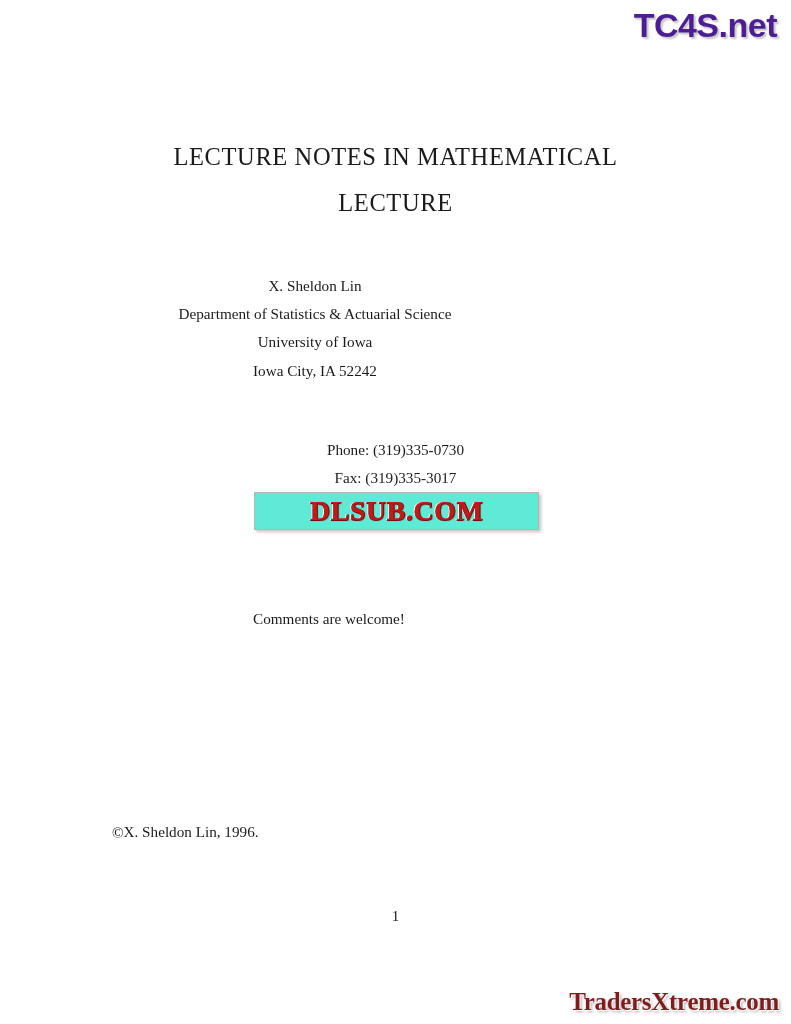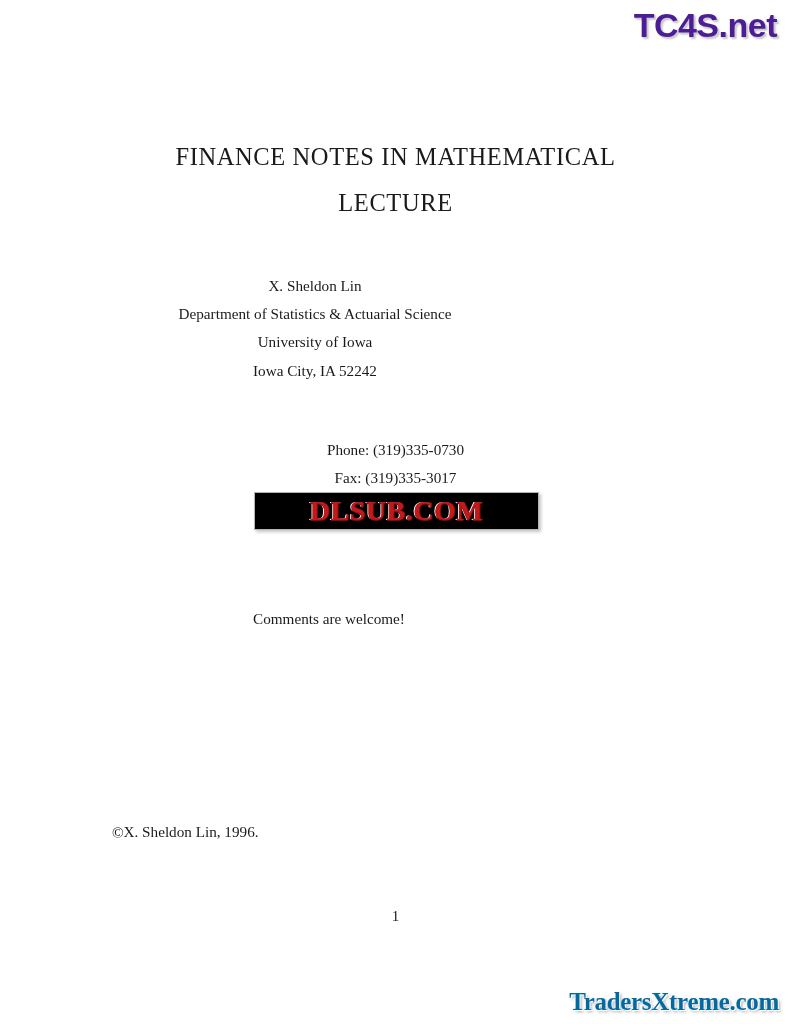--- a/index.html
+++ b/index.html
@@ -75,21 +75,21 @@
     line-height: 28.2px;
   }
 
   
   .stamp {
     position: absolute;
     top: 492px;
     left: 254px;
     width: 283px;
     height: 36px;
-    background: #000000;
+    background: #5eead4;
     border: 1px solid #b9b4b0;
     box-shadow: 2px 2px 3px rgba(90,90,90,0.35);
     display: flex;
     align-items: center;
     justify-content: center;
     overflow: hidden;
   }
   .stamp-inner {
     font-family: "Liberation Serif", serif;
     font-weight: bold;
@@ -139,34 +139,34 @@
 
   
   .wm-bottom {
     position: absolute;
     bottom: 8px;
     right: 12px;
     font-family: "Liberation Serif", serif;
     font-weight: bold;
     font-style: normal;
     font-size: 25px;
-    color: #0369a1;
+    color: #7f1d1d;
     text-shadow: 1px 1px 0 #ffffff, 2px 2px 3px rgba(90,90,90,0.5);
     letter-spacing: -0.3px;
   }
 </style>
 </head>
 <body>
 
 <div class="page">
 
   <div class="wm-top">TC4S.net</div>
 
   <div class="title">
-    <span class="l1">FINANCE NOTES IN MATHEMATICAL</span>
+    <span class="l1">LECTURE NOTES IN MATHEMATICAL</span>
     <span class="l2">LECTURE</span>
   </div>
 
   <div class="author-block">
     <div>X. Sheldon Lin</div>
     <div>Department of Statistics &amp; Actuarial Science</div>
     <div>University of Iowa</div>
     <div>Iowa City, IA 52242</div>
   </div>
 

